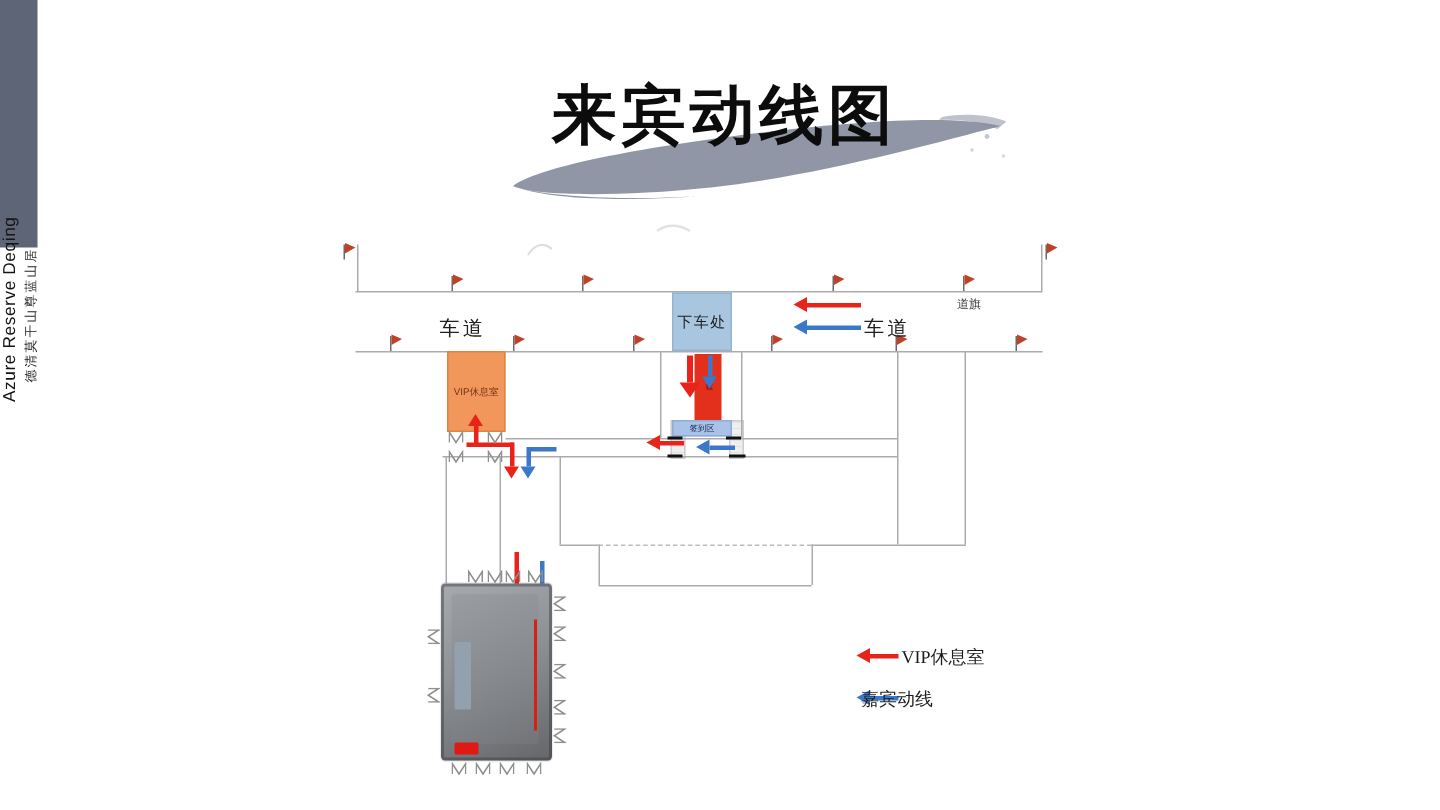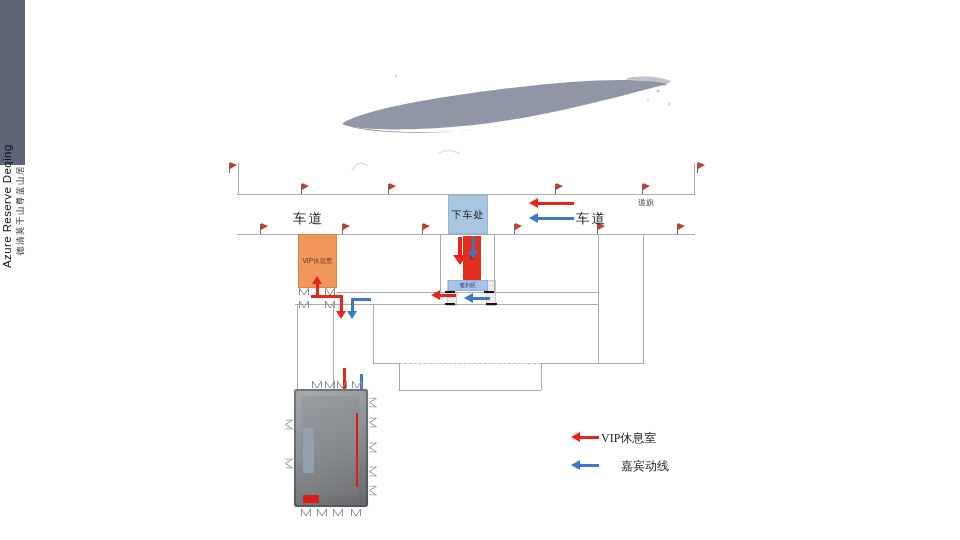--- a/index.html
+++ b/index.html
@@ -87,20 +87,21 @@
 
   <svg class="brush" width="336" height="78" viewBox="0 0 336 78">
     <path d="M6,64 C18,70 70,72 138,65 C210,57 285,36 331,24 C300,17 245,20 175,28 C100,37 25,50 6,64 Z" fill="#8a90a0" opacity="0.95"></path>
     <path d="M292,18 C308,15 325,17 335,21 L329,26 C316,21 302,19 290,20 Z" fill="#8a90a0" opacity="0.55"></path>
     <path d="M12,66 C40,72 90,74 140,70 C90,74 40,74 12,66 Z" fill="#6f7585" opacity="0.8"></path>
     <circle cx="322" cy="31" r="1.6" fill="#8a90a0" opacity="0.5"></circle>
     <circle cx="312" cy="40" r="1.1" fill="#8a90a0" opacity="0.4"></circle>
     <circle cx="60" cy="16" r="1.4" fill="#8a90a0" opacity="0.35"></circle>
     <circle cx="333" cy="44" r="1.2" fill="#8a90a0" opacity="0.35"></circle>
   </svg>
+  <div class="main-title">来宾动线图</div>
   <svg class="specks" width="140" height="32" viewBox="0 0 140 32">
     <path d="M14,26 q7,-11 16,-4" stroke="#97a0ad" stroke-width="1.5" fill="none" opacity="0.35"></path>
     <path d="M100,10 q10,-7 22,0" stroke="#97a0ad" stroke-width="1.5" fill="none" opacity="0.3"></path>
   </svg>
 
   <div>
 
     <div class="hl" style="left:237px;top:194px;width:458px;"></div>
     <div class="hl" style="left:237px;top:234px;width:458px;"></div>
     <div class="vl" style="left:238px;top:163px;height:31px;"></div>
@@ -248,16 +249,16 @@
       </svg>
     <svg class="bowtie rot90" style="left:368px;top:486px;" viewBox="0 0 10 9">
         <path d="M0.5,8 V1 L5,8 L9.5,1 V8" fill="none" stroke="#8f8f8f"></path>
       </svg>
   </div>
 
   <div>
     <div class="arrow h left" style="left:580px;top:436px;width:19px;"></div>
     <div class="legend-label" style="left:601px;top:430px;">VIP休息室</div>
     <div class="arrow h left blue" style="left:580px;top:464px;width:19px;"></div>
-    <div class="legend-label" style="left:621px;top:458px;">嘉宾动线</div>
+    <div class="legend-label" style="left:574px;top:458px;">嘉宾动线</div>
   </div>
 
 </div>
 
 </body></html>

